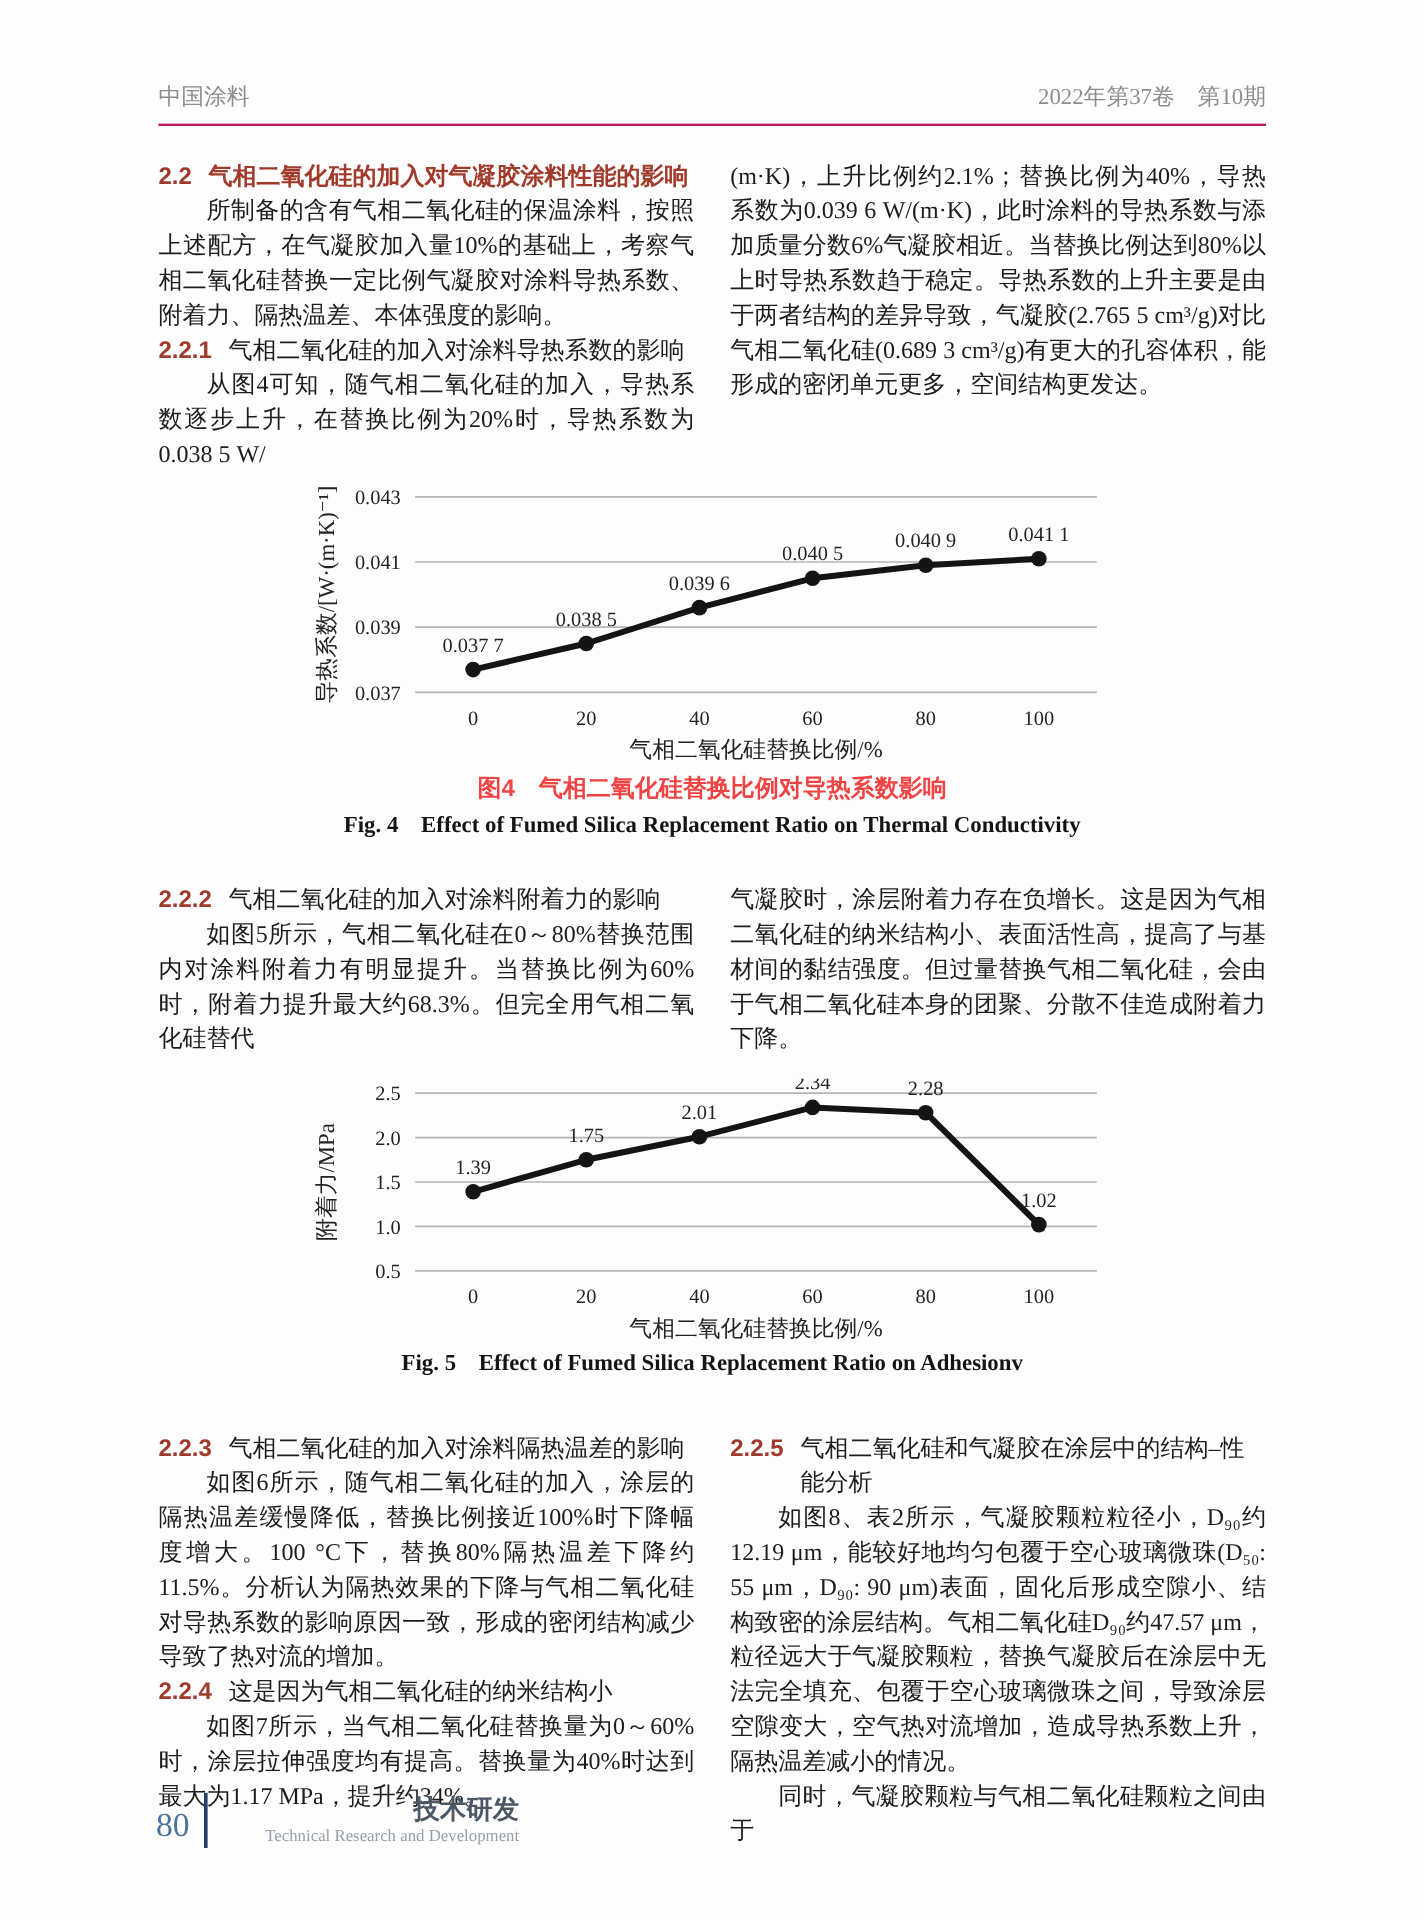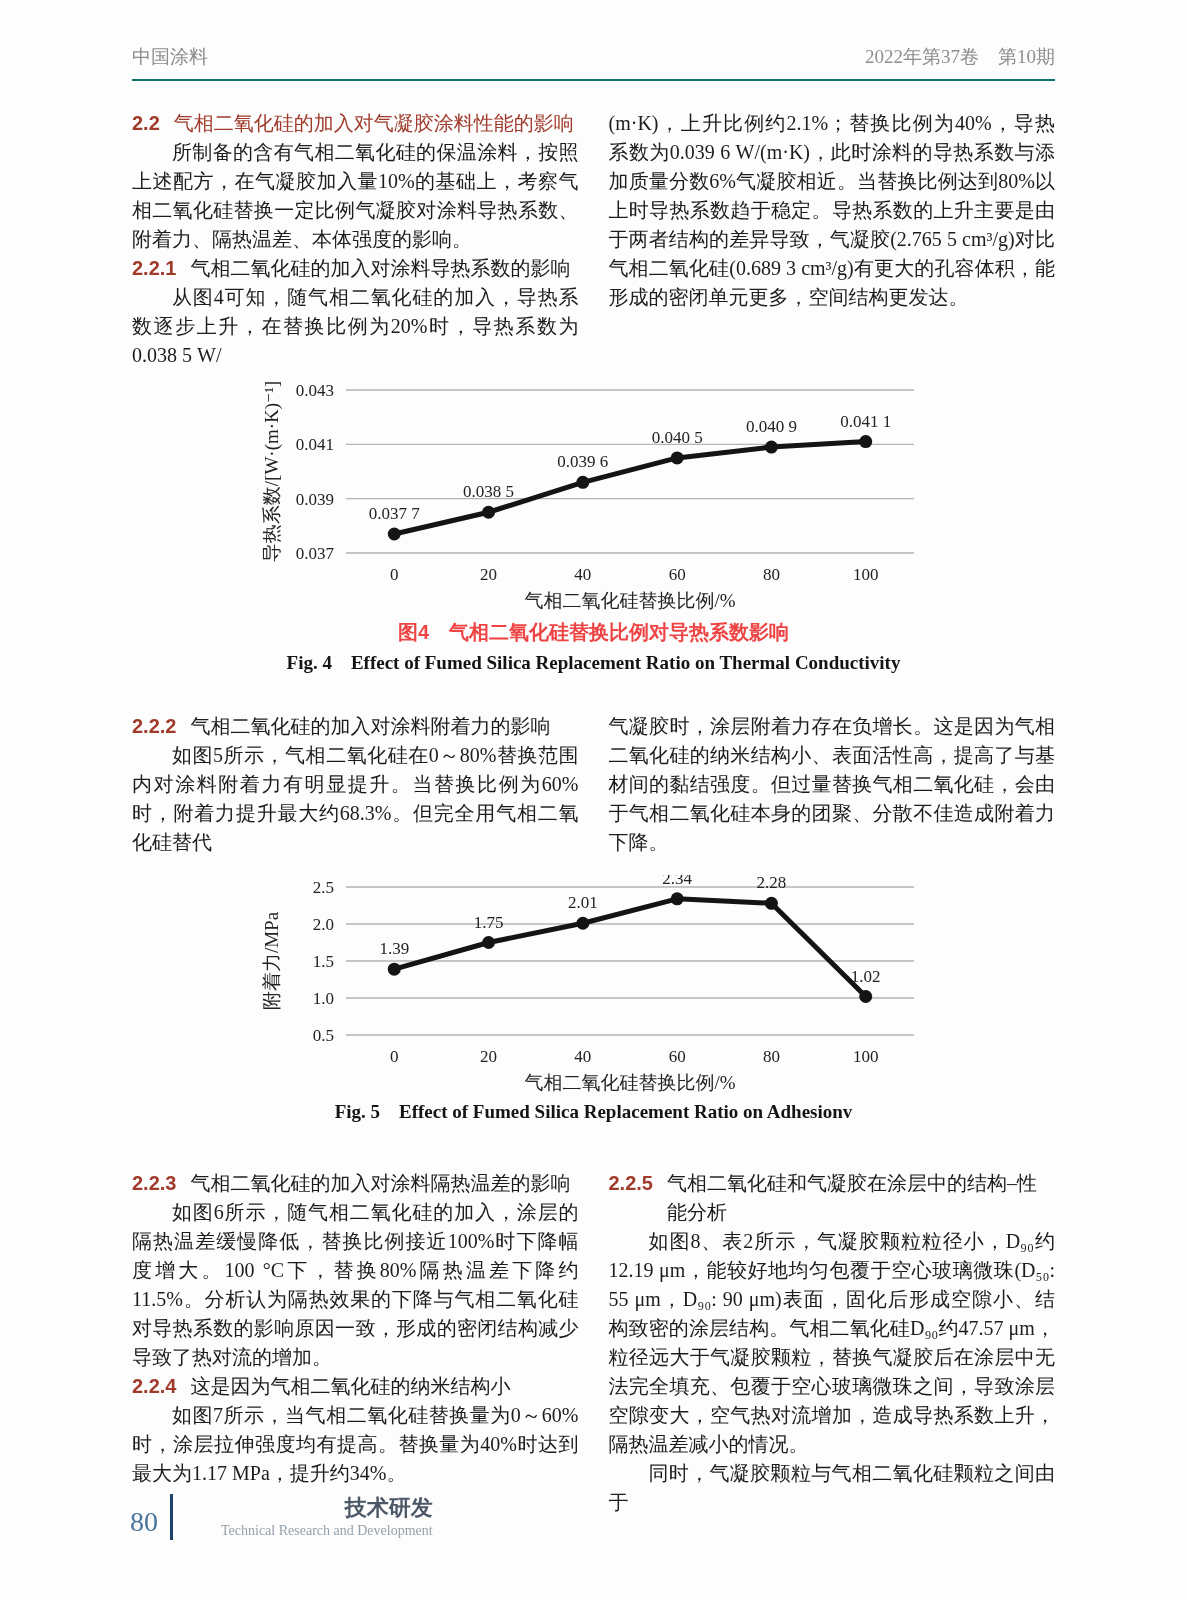--- a/index.html
+++ b/index.html
@@ -7,43 +7,43 @@
     position:relative;
     width:1187px;height:1600px;
     margin:0 auto;
     background:#fdfdfd;
     overflow:hidden;
     font-family:"Liberation Serif","DejaVu Serif",serif;
     color:#1c1c1c;
   }
   
   .header{
-    margin:44px 132px 0 132px;
+    margin:68px 132px 0 132px;
     display:flex;justify-content:space-between;align-items:flex-end;
     font-size:19px;color:#8d8d8d;
     padding-bottom:9px;
-    border-bottom:2px solid #0f766e;
+    border-bottom:2px solid #be185d;
   }
   
   .content{margin:0 132px;}
   .cols{display:flex;gap:30px;}
   .col{flex:1 1 0;min-width:0;}
   .col p{
     margin:0;font-size:20px;line-height:29px;
     text-align:justify;
   }
   p.indent{text-indent:2em;}
   .h-sec{display:flex;gap:14px;line-height:29px;align-items:baseline;}
   .h-num{
     font-family:"Liberation Sans","DejaVu Sans",sans-serif;
     font-weight:bold;color:#a03b2c;font-size:20px;flex:0 0 auto;
   }
   .h-main .h-title{
     font-family:"Liberation Sans","DejaVu Sans",sans-serif;
-    font-weight:normal;color:#a03b2c;font-size:20px;
+    font-weight:bold;color:#a03b2c;font-size:20px;
   }
   .h-sub .h-title{font-size:20px;color:#1c1c1c;}
   .blockA{margin-top:28px;}
   .blockB{margin-top:36px;}
   .blockC{margin-top:44px;}
   
   .figure{margin-top:8px;text-align:center;}
   .figure svg{display:block;margin:0 auto;}
   .fig-cap-cn{
     margin-top:6px;

